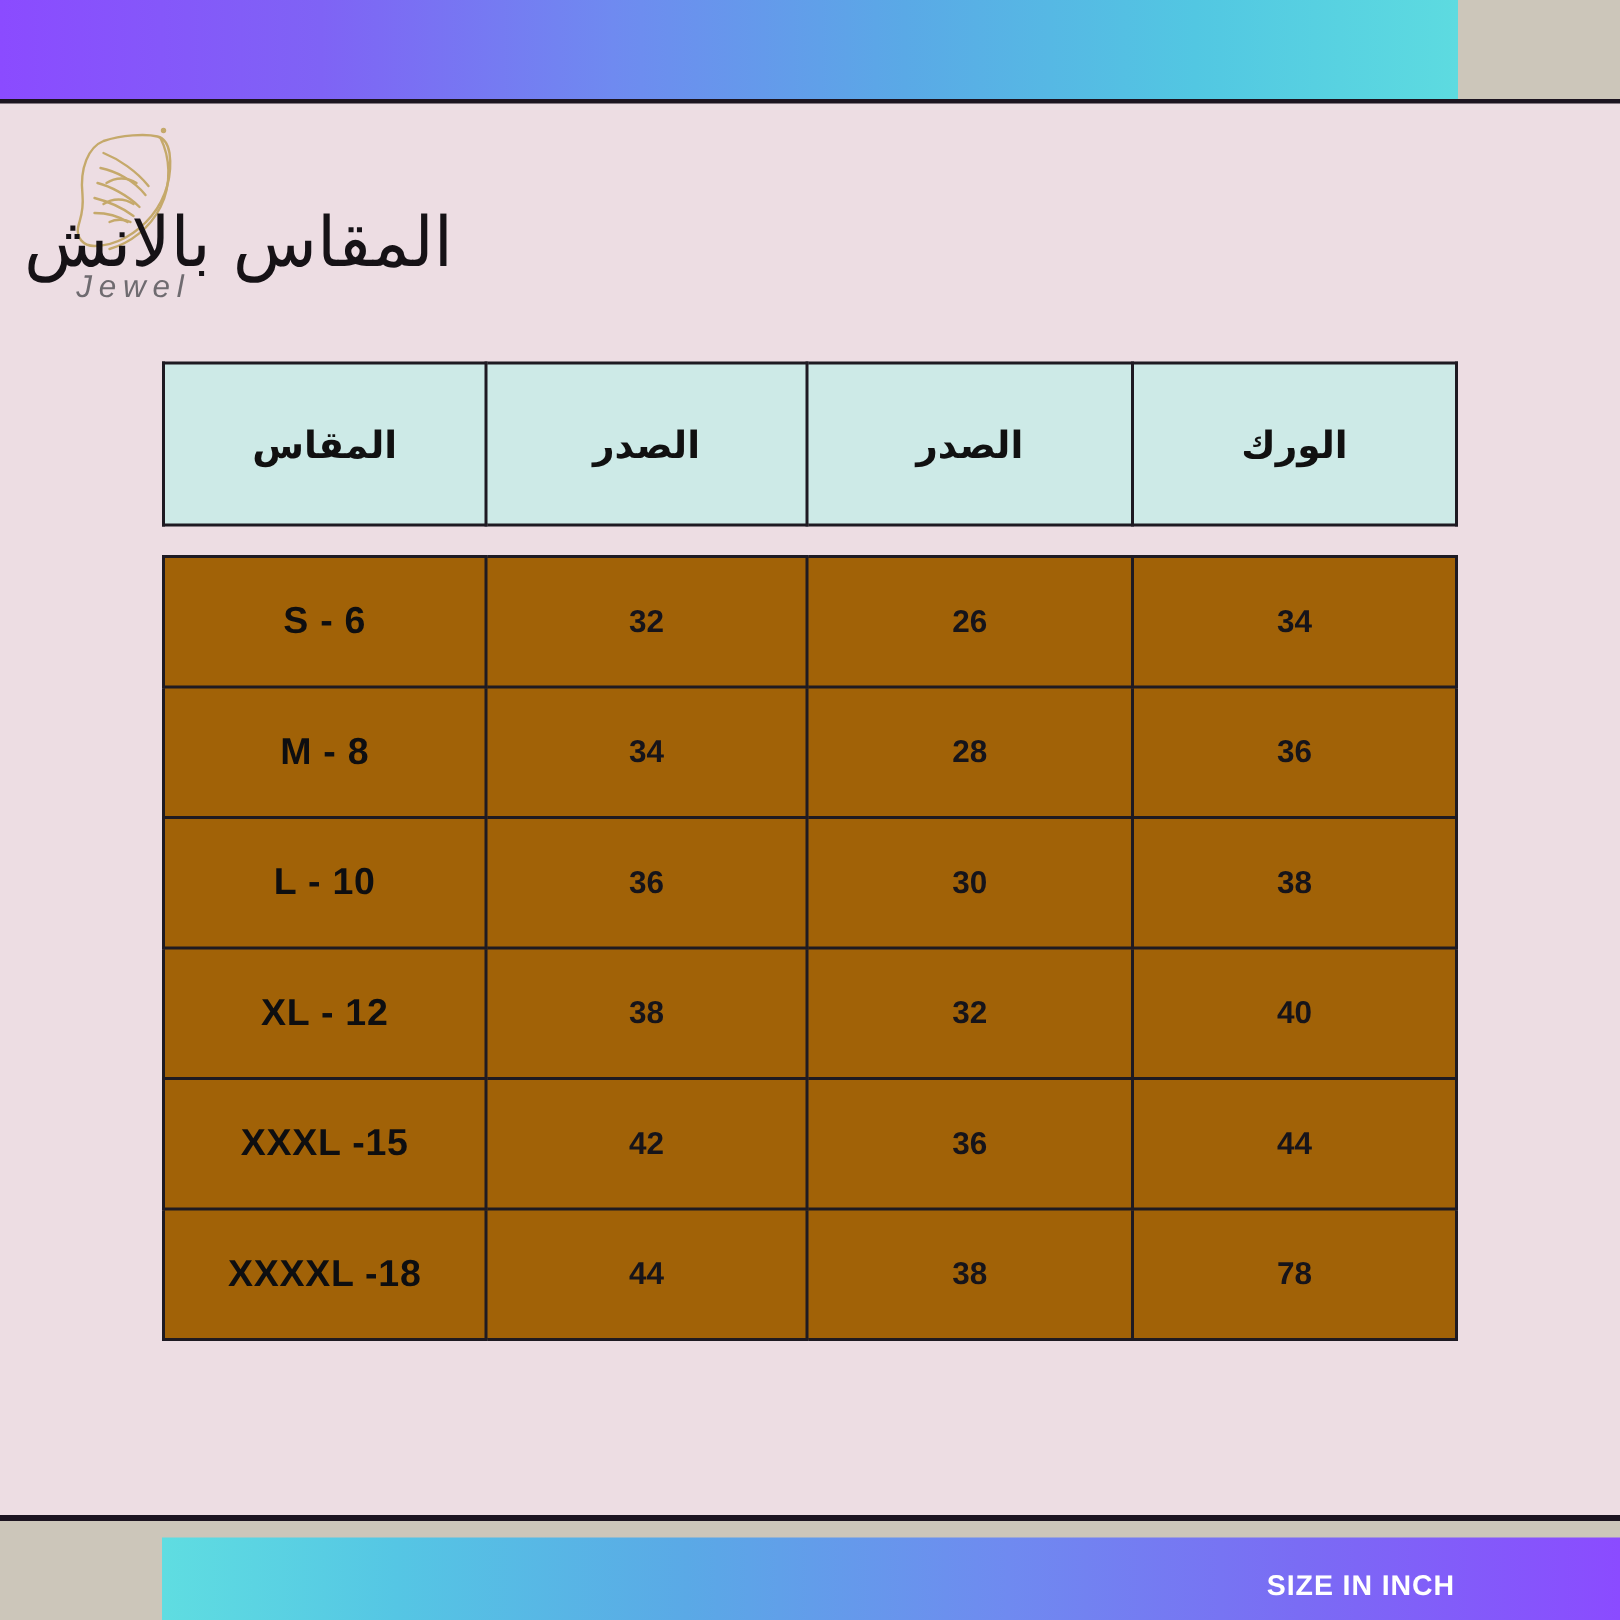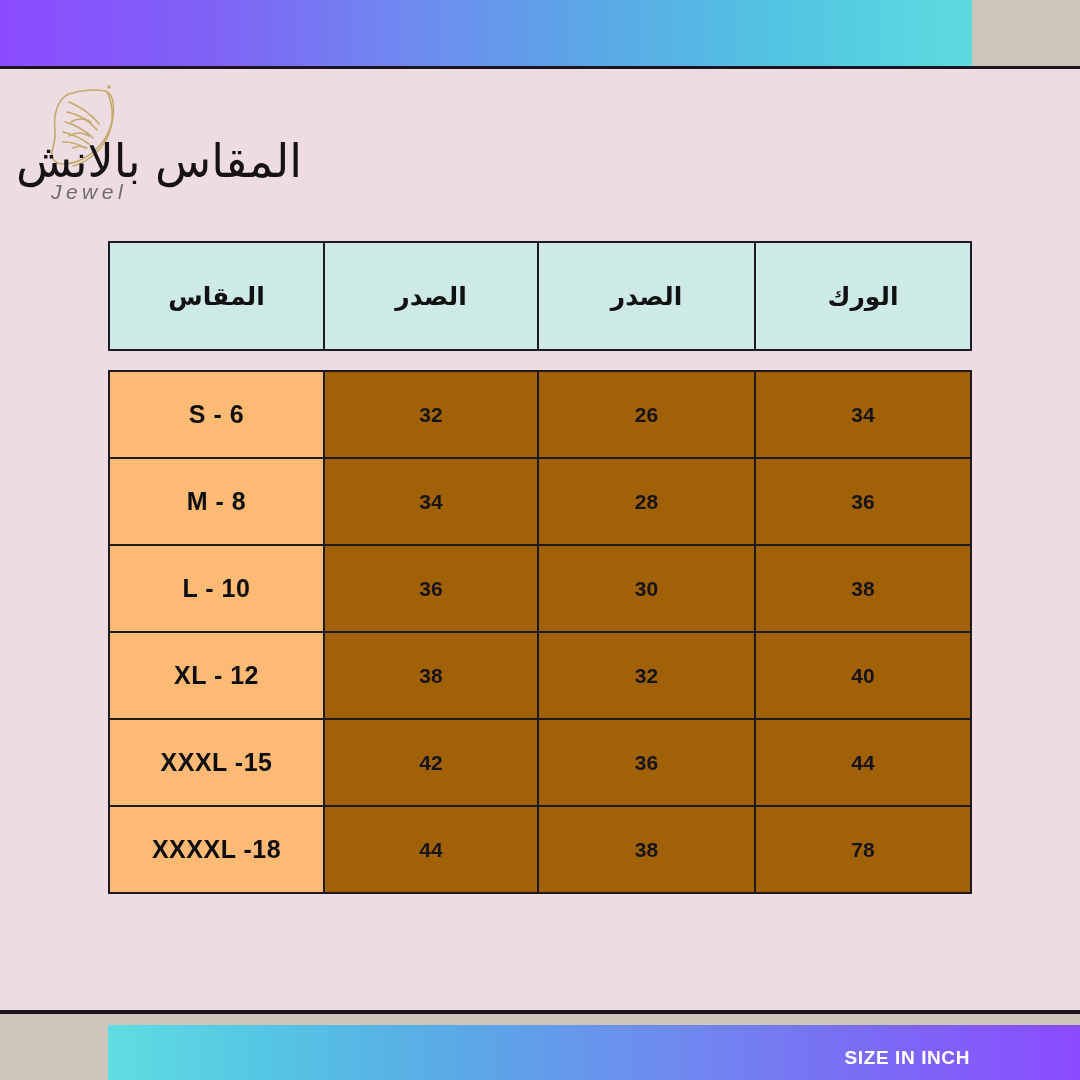--- a/index.html
+++ b/index.html
@@ -151,21 +151,21 @@
   }
 
   
   .tbl-body {
     top: 370px;
   }
   .tbl-body td {
     height: 85px;
   }
   .col-size {
-    background: #fdba74;
+    background: #a16207;
     font-size: 25px;
     font-weight: bold;
     color: #0e0e10;
     letter-spacing: 0.5px;
   }
   .col-val {
     background: #a16207;
     font-size: 21px;
     color: #16141a;
     font-weight: bold;

